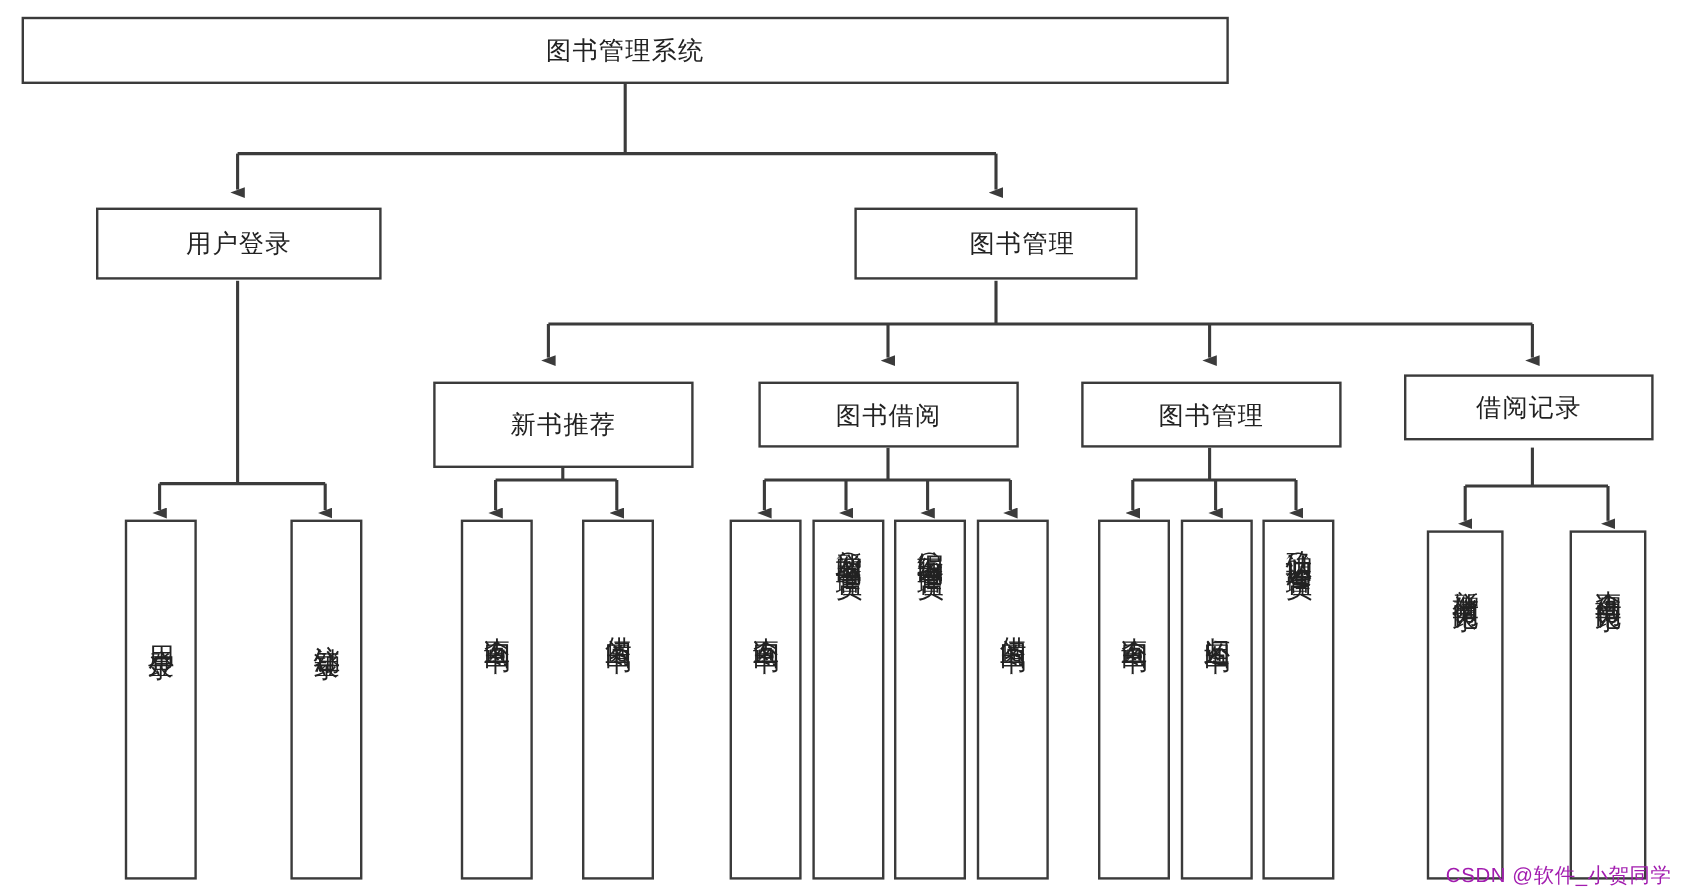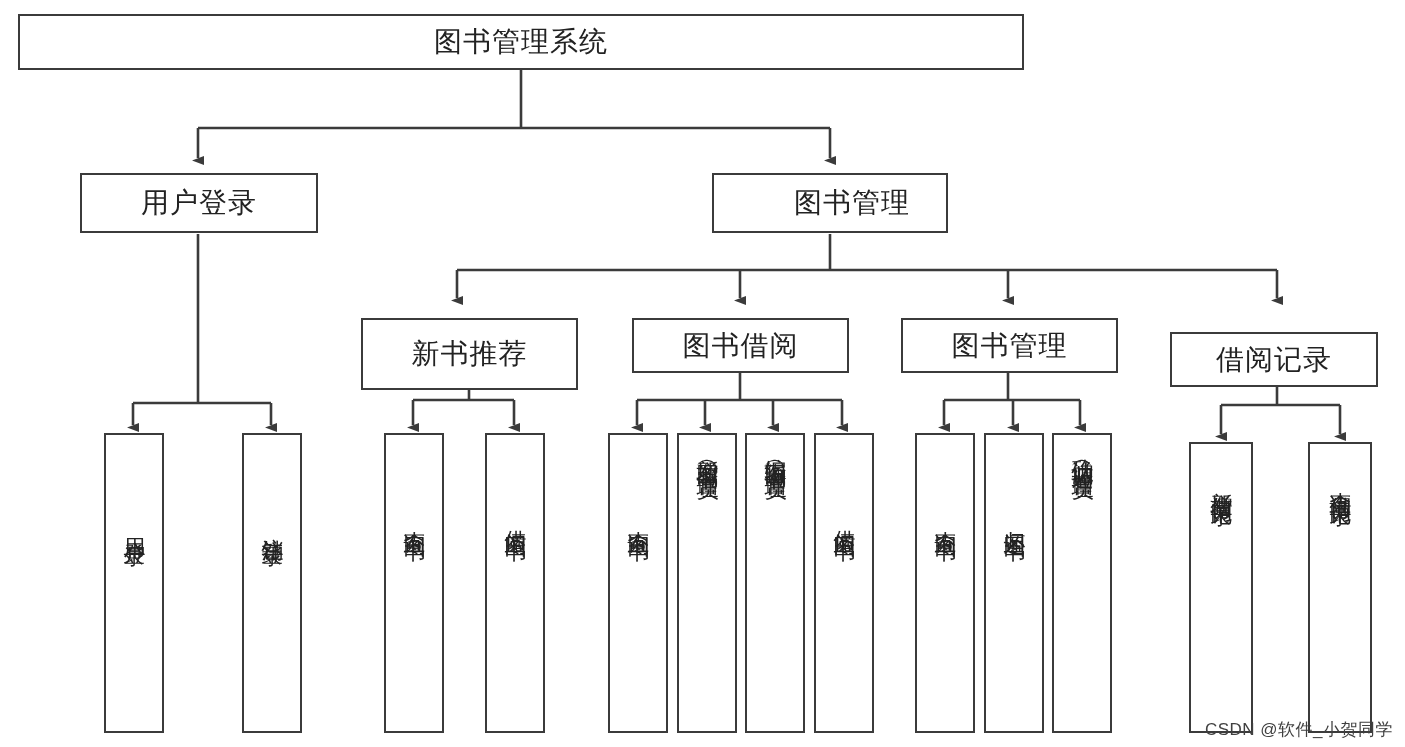--- a/index.html
+++ b/index.html
@@ -27,21 +27,21 @@
     position: absolute;
     box-sizing: border-box;
     background: #ffffff;
     border: 2.5px solid #3b3b3b;
     display: flex;
     align-items: center;
     justify-content: center;
     color: #222222;
   }
   .node.horiz {
-    font-size: 28px;
+    font-size: 21px;
     letter-spacing: 1px;
   }
   .node.vert {
     align-items: flex-start;
     justify-content: center;
     padding-top: 0;
   }
   .node.vert .vtext {
     writing-mode: vertical-rl;
     text-orientation: upright;
@@ -49,21 +49,21 @@
     line-height: 1.22;
     letter-spacing: 3px;
     color: #222222;
     white-space: nowrap;
   }
   .watermark {
     position: absolute;
     right: 12px;
     bottom: 6px;
     font-size: 17px;
-    color: #404040;
+    color: #a21caf;
     letter-spacing: 0.5px;
     white-space: nowrap;
   }
 </style>
 </head>
 <body>
 
 <div id="canvas">
 
   <svg class="connectors" viewBox="0 0 1405 747">
@@ -134,21 +134,21 @@
   </div>
 
   <div class="node horiz" style="left:632px; top:318px; width:217px; height:55px;">
     <span>图书借阅</span>
   </div>
 
   <div class="node horiz" style="left:901px; top:318px; width:217px; height:55px;">
     <span>图书管理</span>
   </div>
 
-  <div class="node horiz" style="left:1170px; top:332px; width:208px; height:55px;">
+  <div class="node horiz" style="left:1170px; top:312px; width:208px; height:55px;">
     <span>借阅记录</span>
   </div>
 
   <div class="node vert" style="left:104px; top:433px; width:60px; height:300px; padding-top:85px;">
     <span class="vtext">用户登录</span>
   </div>
 
   <div class="node vert" style="left:242px; top:433px; width:60px; height:300px; padding-top:85px;">
     <span class="vtext">注销登录</span>
   </div>

